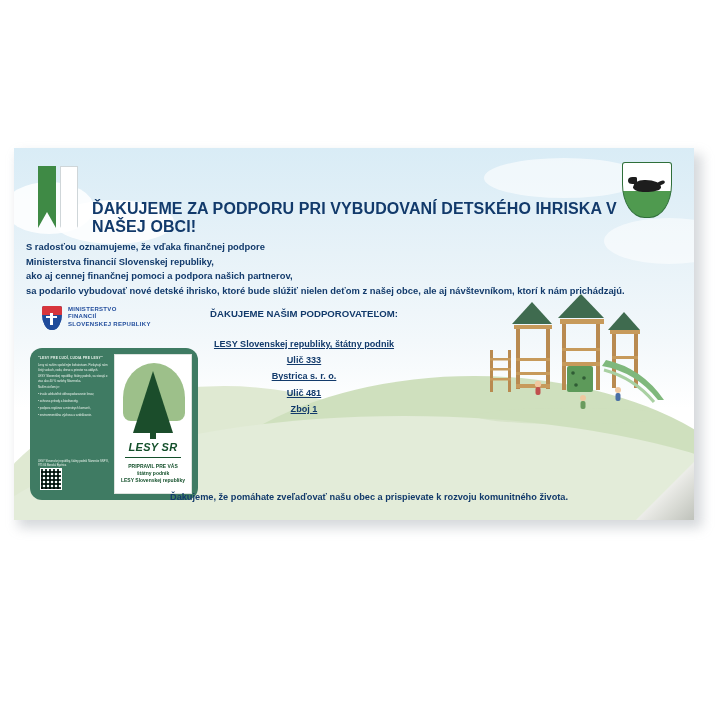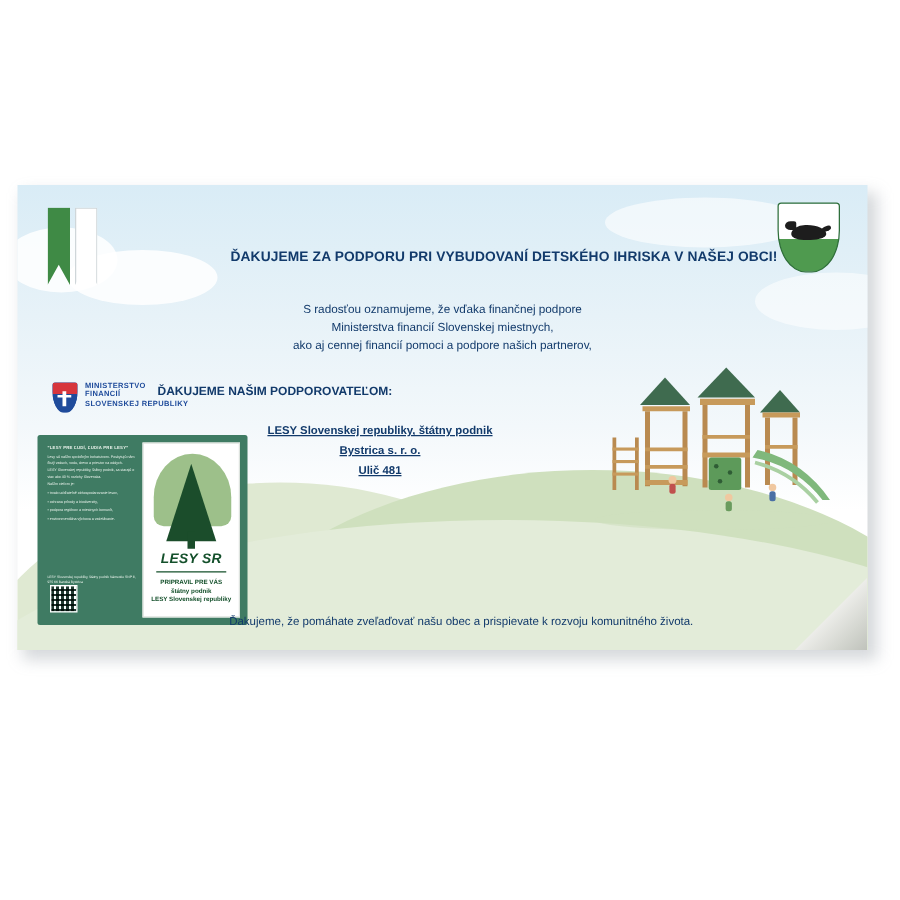--- a/index.html
+++ b/index.html
@@ -174,36 +174,35 @@
     border-radius: 50%;
     transform: rotate(-22deg);
   }
 
   
   #headline {
     position: absolute;
     left: 78px;
     top: 52px;
     width: 530px;
-    text-align: right;
-    font-size: 11px;
+    text-align: left;
+    font-size: 16px;
     font-weight: bold;
     color: #123a6b;
     letter-spacing: 0.1px;
   }
 
   
   #intro {
     position: absolute;
     left: 12px;
     top: 92px;
     width: 656px;
-    text-align: center;
     font-size: 9.4px;
-    font-weight: normal;
+    font-weight: bold;
     color: #123a6b;
     line-height: 14.6px;
   }
 
   
   #ministry {
     position: absolute;
     left: 28px;
     top: 156px;
     width: 120px;
@@ -243,24 +242,24 @@
     font-size: 6px;
     font-weight: bold;
     color: #1f4b9b;
     line-height: 7.4px;
     letter-spacing: 0.3px;
   }
 
   
   #supporters-title {
     position: absolute;
-    left: 112px;
+    left: 100px;
     top: 160px;
     width: 380px;
-    text-align: left;
+    text-align: center;
     font-size: 9.6px;
     font-weight: bold;
     color: #123a6b;
   }
   #supporters-list {
     position: absolute;
     left: 100px;
     top: 188px;
     width: 380px;
     text-align: center;
@@ -272,33 +271,33 @@
   }
 
   
   #closing {
     position: absolute;
     left: 120px;
     top: 344px;
     width: 470px;
     text-align: center;
     font-size: 9.2px;
-    font-weight: normal;
+    font-weight: bold;
     color: #123a6b;
   }
 
   
   #lesy-card {
     position: absolute;
     left: 16px;
     top: 200px;
     width: 168px;
     height: 152px;
     background: #3f7b63;
-    border-radius: 2px;
+    border-radius: 12px;
     overflow: hidden;
   }
   #lesy-left {
     position: absolute;
     left: 6px;
     top: 6px;
     width: 74px;
     height: 140px;
     color: #eaf3ec;
     font-size: 2.9px;
@@ -440,42 +439,45 @@
 
     <div id="crest">
       <div id="crest-shield"></div>
       <div id="crest-animal"></div>
     </div>
 
     <div id="headline">ĎAKUJEME ZA PODPORU PRI VYBUDOVANÍ DETSKÉHO IHRISKA V NAŠEJ OBCI!</div>
 
     <div id="intro">
       <div>S radosťou oznamujeme, že vďaka finančnej podpore</div>
-      <div>Ministerstva financií Slovenskej miestnych,</div>
-      <div>ako aj cennej financií pomoci a podpore našich partnerov,</div>
+      <div>Ministerstva financií Slovenskej republiky,</div>
+      <div>ako aj cennej finančnej pomoci a podpora našich partnerov,</div>
+      <div>sa podarilo vybudovať nové detské ihrisko, ktoré bude slúžiť nielen deťom z našej obce, ale aj návštevníkom, ktorí k nám prichádzajú.</div>
     </div>
 
     <div id="ministry">
       <div id="ministry-crest">
         <div class="mc-red"></div>
         <div class="mc-cross"></div>
         <div class="mc-cross2"></div>
       </div>
       <div id="ministry-text">
         <div>MINISTERSTVO</div>
         <div>FINANCIÍ</div>
         <div>SLOVENSKEJ REPUBLIKY</div>
       </div>
     </div>
 
     <div id="supporters-title">ĎAKUJEME NAŠIM PODPOROVATEĽOM:</div>
     <div id="supporters-list">
       <div>LESY Slovenskej republiky, štátny podnik</div>
+      <div>Ulič 333</div>
       <div>Bystrica s. r. o.</div>
       <div>Ulič 481</div>
+      <div>Zboj 1</div>
     </div>
 
     <svg id="playground" viewBox="0 0 210 140">
 
       <ellipse cx="105" cy="128" rx="95" ry="8" fill="#cfe0be" opacity="0.6"></ellipse>
 
       <polygon points="46,36 66,14 86,36" fill="#3f6b4f"></polygon>
       <polygon points="48,37 86,37 86,41 48,41" fill="#c79a5b"></polygon>
 
       <rect x="50" y="41" width="4" height="60" fill="#b98a50"></rect>

